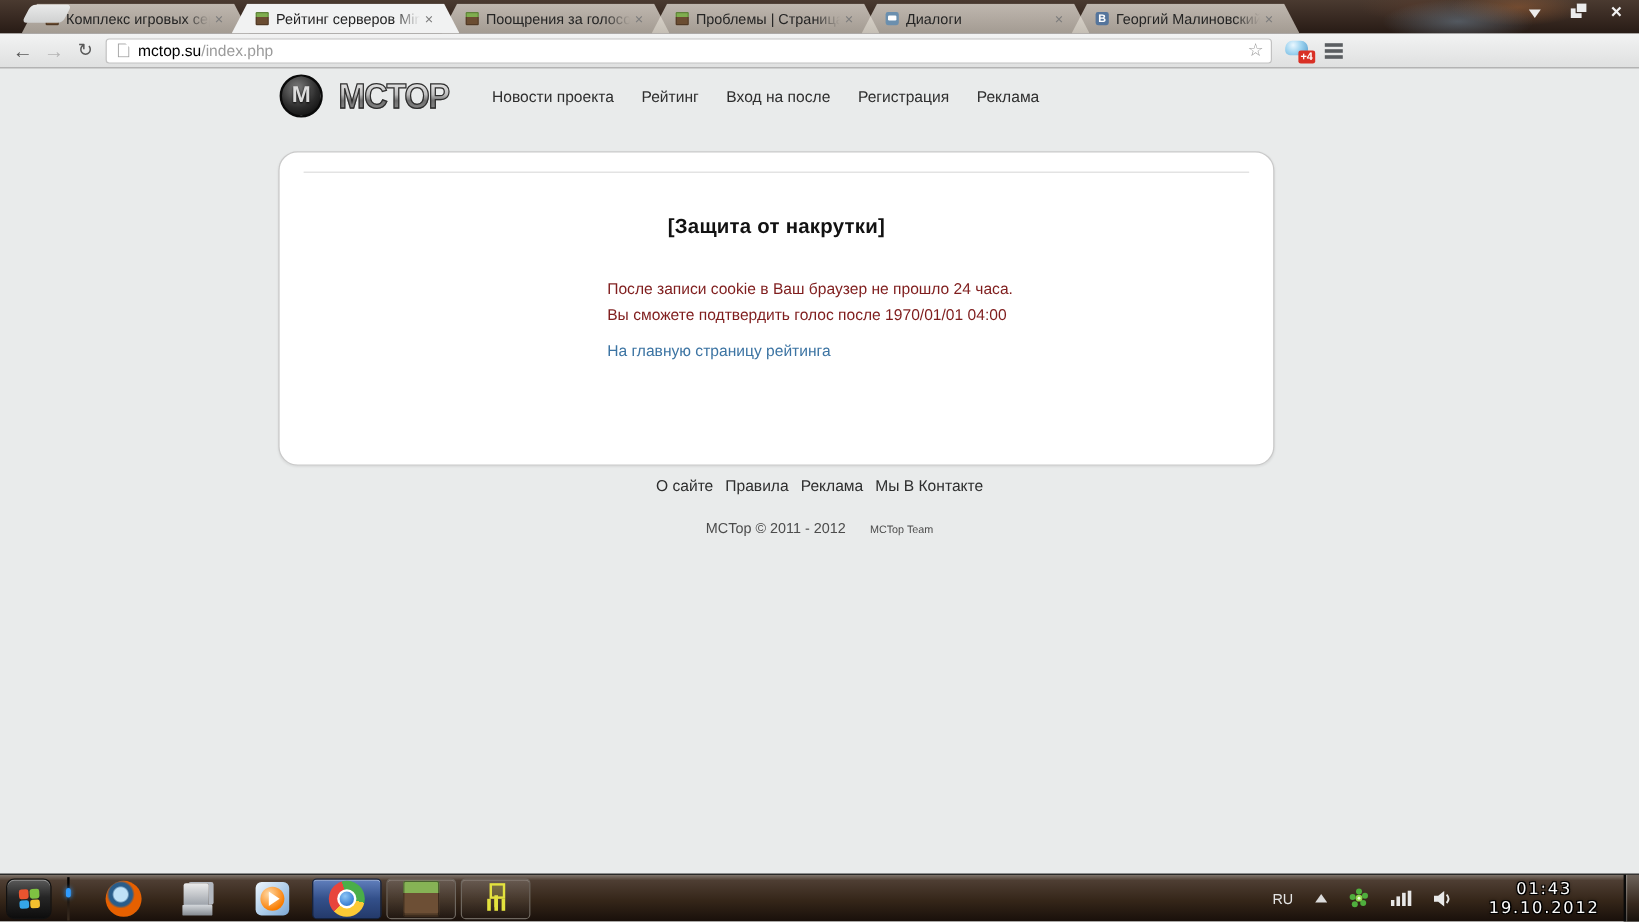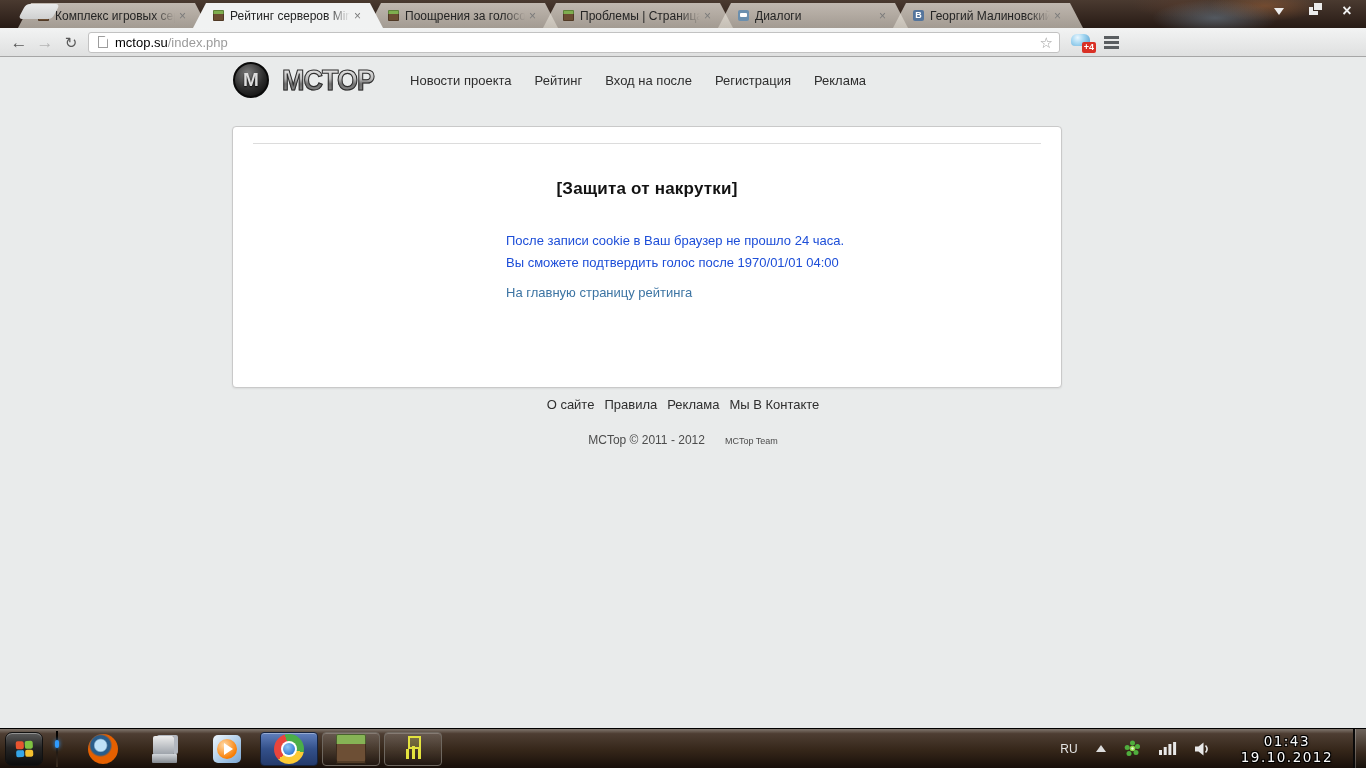--- a/index.html
+++ b/index.html
@@ -68,24 +68,24 @@
     background:radial-gradient(circle at 40% 30%,#7e7e7e,#2c2c2c 55%,#0c0c0c 90%);
     border:2px solid #0a0a0a;color:#dcdcdc;font-size:19px;font-weight:bold;
     display:flex;align-items:center;justify-content:center;text-shadow:0 1px 2px #000}
   .logo-word{margin-left:13px;font-size:27px;font-weight:bold;letter-spacing:-1px;
     background:linear-gradient(#fdfdfd,#bdbdbd 45%,#6f6f6f 60%,#9b9b9b);
     -webkit-background-clip:text;background-clip:text;color:transparent;
     -webkit-text-stroke:1px #2e2e2e;transform:scaleY(1.08)}
   .site-nav{margin-left:36px;display:flex}
   .site-nav a{font-size:13px;color:#2e2e2e;text-decoration:none;margin-right:23px;white-space:nowrap}
   .card{position:relative;margin:24px 0 0 232px;width:830px;height:262px;background:#fff;
-    border:1px solid #c9c9c9;border-radius:4px;box-shadow:0 1px 2px rgba(0,0,0,.07)}
+    border:1px solid #c9c9c9;border-radius:16px;box-shadow:0 1px 2px rgba(0,0,0,.07)}
   .card hr{margin:16px 20px 0;border:none;border-top:1px solid #dcdcdc}
   .card h1{margin-top:35px;text-align:center;font-size:17px;color:#121212;letter-spacing:.2px}
-  .msg{margin:31px 0 0 273px;font-size:13px;color:#1d4ed8;line-height:22px}
+  .msg{margin:31px 0 0 273px;font-size:13px;color:#7f1d1d;line-height:22px}
   .back-link{display:inline-block;margin:11px 0 0 273px;font-size:13px;color:#3c74a3;text-decoration:none}
   .site-footer{margin-top:9px;text-align:center;font-size:13px;color:#2e2e2e}
   .site-footer a{color:#2e2e2e;text-decoration:none;margin:0 5px}
   .copyright{margin-top:21px;text-align:center;font-size:12px;color:#4c4c4c}
   .copyright .team{font-size:9px;margin-left:20px}
 
   
   .taskbar{position:absolute;left:0;bottom:0;width:1366px;height:40px;display:flex;align-items:center;
     background:linear-gradient(#80766d,#4e3e33 12%,#352619 55%,#180f0a);border-top:1px solid #000}
   .start-btn{width:38px;height:34px;margin-left:5px;flex:none;border-radius:7px;

